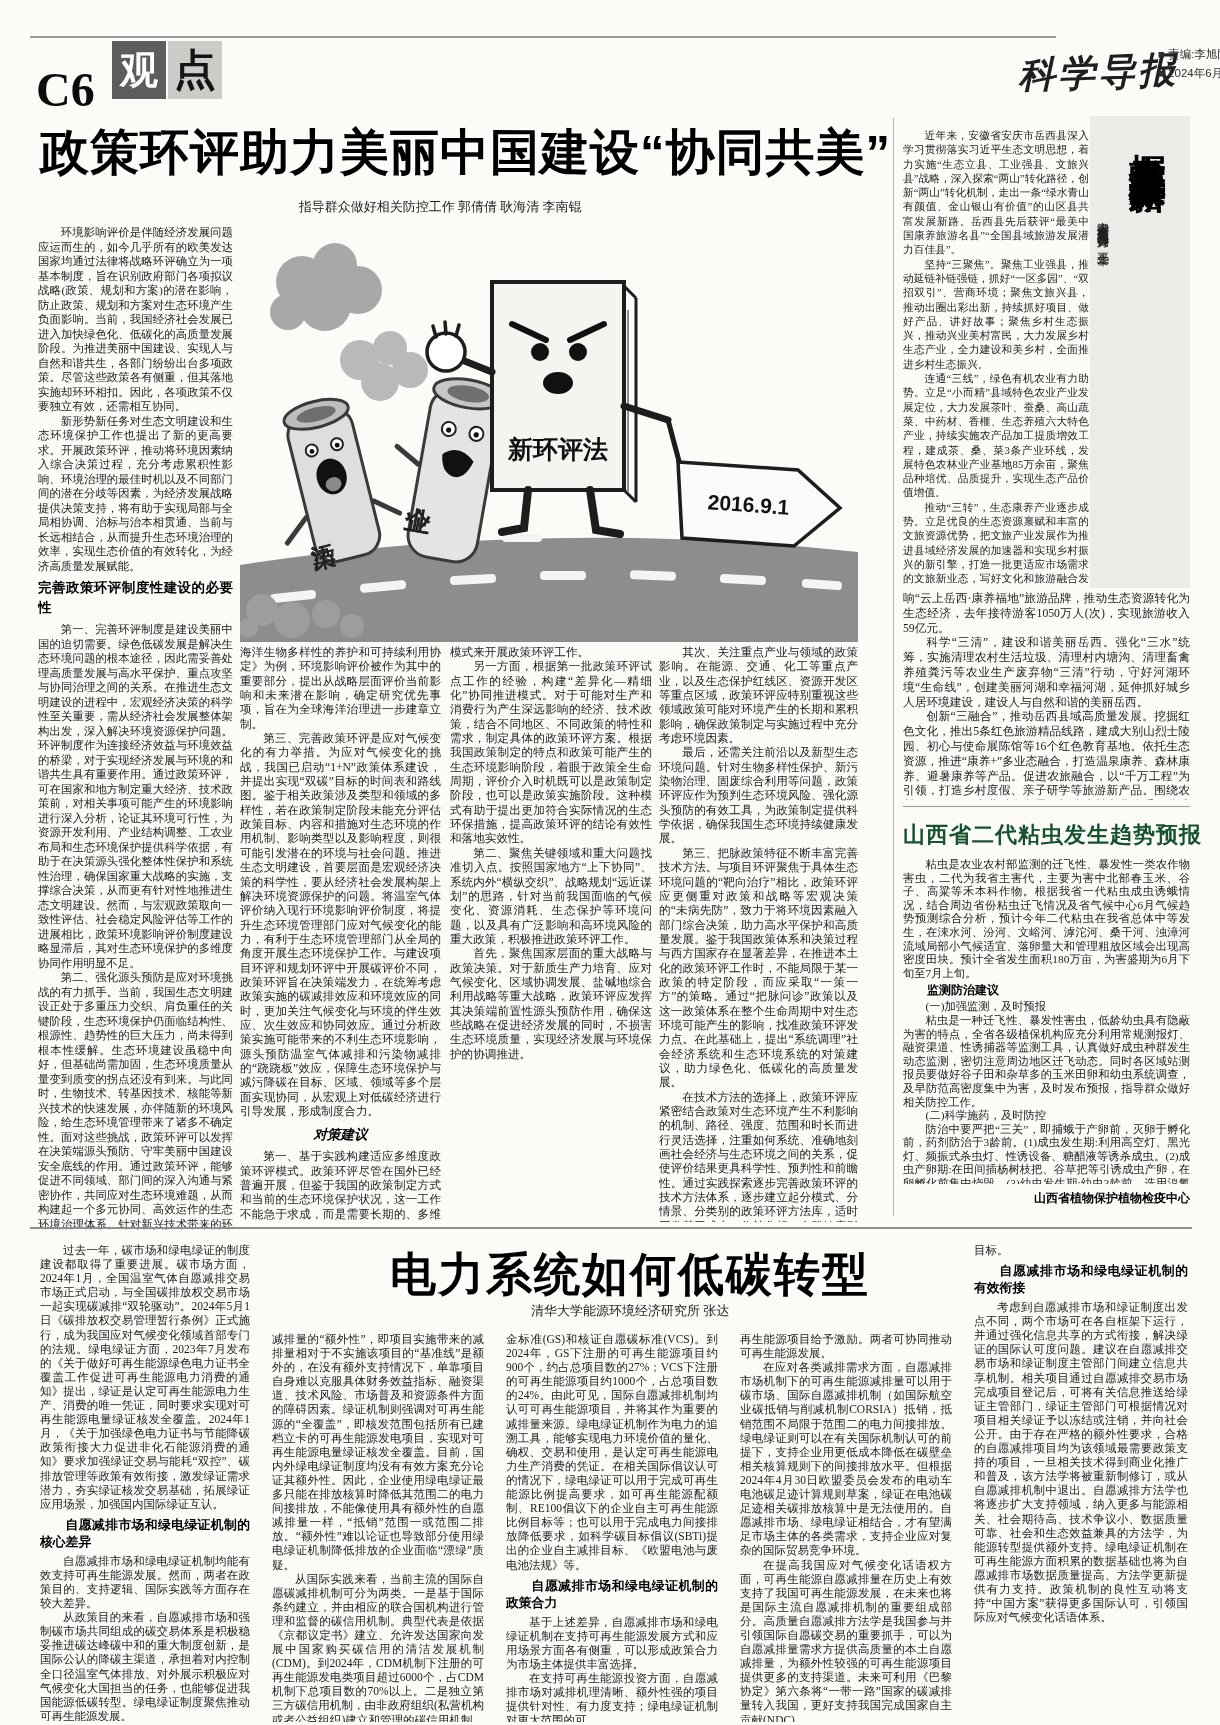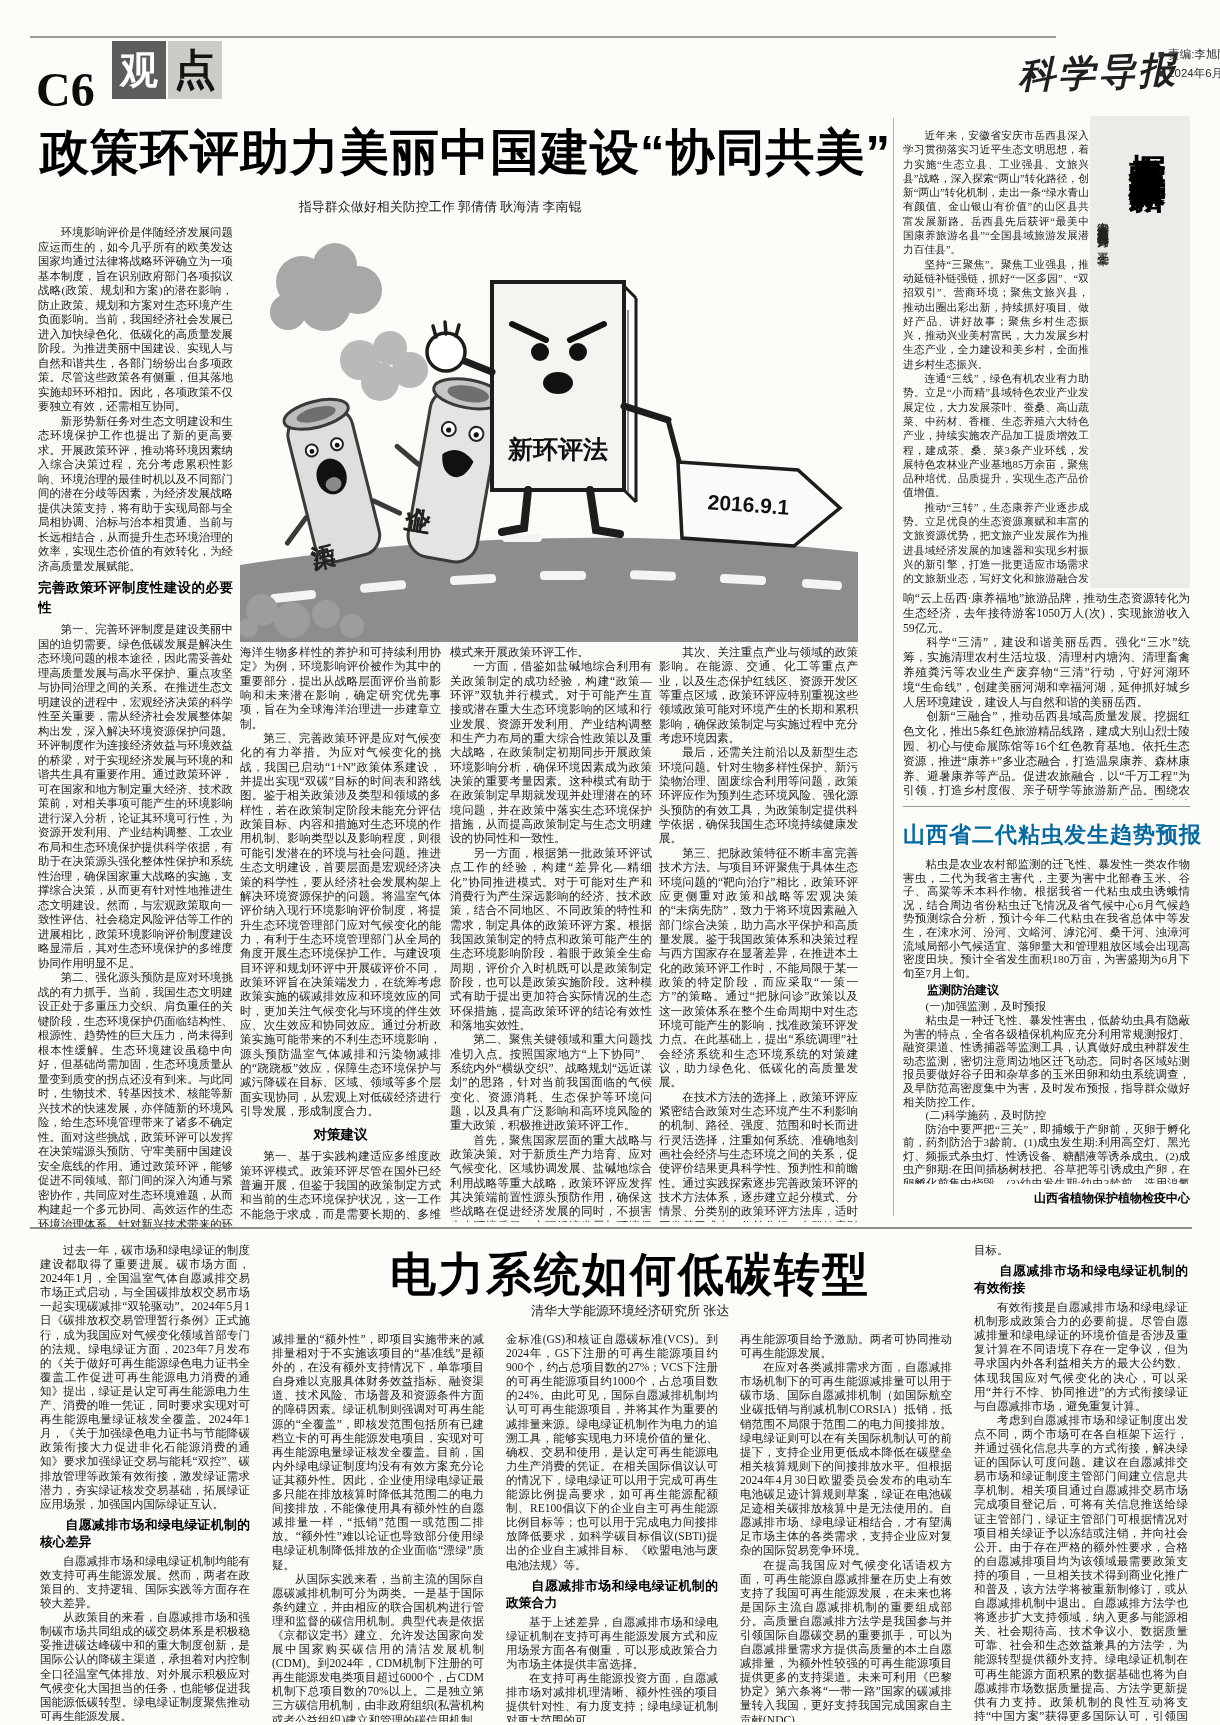--- a/index.html
+++ b/index.html
@@ -19,38 +19,38 @@
   
   .mainhead{font-family:"Liberation Sans",sans-serif;font-weight:bold;font-size:49px;
             letter-spacing:1px;color:#000;text-align:center;white-space:nowrap;}
   .byline{font-size:13px;text-align:center;color:#222;}
   
   .newscol{text-align:justify;overflow:hidden;}
   .newscol p{margin:0;text-indent:2em;text-align:justify;}
   .newscol p.cont{text-indent:0;}
   .newscol .subhead{font-family:"Liberation Sans",sans-serif;font-weight:bold;color:#000;
                     margin:5px 0 4px;text-indent:0;}
-  .newscol .subhead.center{text-align:center;}
+  .newscol .subhead.center{text-align:center;font-style:italic;}
   .newscol .subhead.indent{text-indent:2em;}
   .main-col{font-size:11.4px;line-height:14.5px;margin-top:8px;}
   .main-col .subhead{font-size:13.5px;line-height:20px;}
   .mid-col{font-size:11.6px;line-height:14.35px;}
   .mid-col .subhead{font-size:13.5px;line-height:22px;}
   .right-narrow{font-size:10.7px;line-height:14.3px;}
   .right-wide{font-size:11.7px;line-height:14.8px;}
   .pest-body{font-size:11.3px;line-height:13.6px;}
   .pest-body .subhead{font-size:12px;line-height:16px;margin:2px 0;}
   .bottom-col{font-size:11.5px;line-height:14.1px;}
   .bottom-col .subhead{font-size:12.8px;line-height:17px;}
   .vert{writing-mode:vertical-rl;text-orientation:upright;}
   .vtitle{font-family:"Liberation Sans",sans-serif;font-weight:bold;font-size:37px;
           letter-spacing:2px;color:#000;}
   .vauthor{font-size:12px;letter-spacing:1px;color:#222;}
   .pesthead{font-family:"Liberation Sans",sans-serif;font-weight:bold;font-size:22px;
-            text-align:center;letter-spacing:1px;color:#0369a1;white-space:nowrap;}
+            text-align:center;letter-spacing:1px;color:#14532d;white-space:nowrap;}
   .bottomhead{font-family:"Liberation Sans",sans-serif;font-weight:bold;font-size:46px;
               letter-spacing:2px;text-align:center;color:#000;white-space:nowrap;}
   .pestsig{font-weight:bold;font-size:12px;text-align:right;color:#000;}
   .graywash{background:#ebebe8;}
 </style>
 </head>
 <body>
 
 <div class="page">
 
@@ -181,21 +181,20 @@
   </div>
 
   <div class="abs newscol mid-col" style="left:240px;top:646px;width:201px;height:576px;">
       <p class="para cont">海洋生物多样性的养护和可持续利用协定》为例，环境影响评价被作为其中的重要部分，提出从战略层面评价当前影响和未来潜在影响，确定研究优先事项，旨在为全球海洋治理进一步建章立制。</p>
       <p class="para">第三、完善政策环评是应对气候变化的有力举措。为应对气候变化的挑战，我国已启动“1+N”政策体系建设，并提出实现“双碳”目标的时间表和路线图。鉴于相关政策涉及类型和领域的多样性，若在政策制定阶段未能充分评估政策目标、内容和措施对生态环境的作用机制、影响类型以及影响程度，则很可能引发潜在的环境与社会问题。推进生态文明建设，首要层面是宏观经济决策的科学性，要从经济社会发展构架上解决环境资源保护的问题。将温室气体评价纳入现行环境影响评价制度，将提升生态环境管理部门应对气候变化的能力，有利于生态环境管理部门从全局的角度开展生态环境保护工作。与建设项目环评和规划环评中开展碳评价不同，政策环评旨在决策端发力，在统筹考虑政策实施的碳减排效应和环境效应的同时，更加关注气候变化与环境的伴生效应、次生效应和协同效应。通过分析政策实施可能带来的不利生态环境影响，源头预防温室气体减排和污染物减排的“跷跷板”效应，保障生态环境保护与减污降碳在目标、区域、领域等多个层面实现协同，从宏观上对低碳经济进行引导发展，形成制度合力。</p>
       <div class="subhead center">对策建议</div>
       <p class="para">第一、基于实践构建适应多维度政策环评模式。政策环评尽管在国外已经普遍开展，但鉴于我国的政策制定方式和当前的生态环境保护状况，这一工作不能急于求成，而是需要长期的、多维度的探索和推进，逐步形成灵活、包容、多样的评价模式。基于实践经验，建议采用多维度、多种情景</p>
     </div>
   <div class="abs newscol mid-col" style="left:450px;top:646px;width:202px;height:576px;">
       <p class="para cont">模式来开展政策环评工作。</p>
-      <p class="para">一方面，借鉴如盐碱地综合利用有关政策制定的成功经验，构建“政策—环评”双轨并行模式。对于可能产生直接或潜在重大生态环境影响的区域和行业发展、资源开发利用、产业结构调整和生产力布局的重大综合性政策以及重大战略，在政策制定初期同步开展政策环境影响分析，确保环境因素成为政策决策的重要考量因素。这种模式有助于在政策制定早期就发现并处理潜在的环境问题，并在政策中落实生态环境保护措施，从而提高政策制定与生态文明建设的协同性和一致性。</p>
       <p class="para">另一方面，根据第一批政策环评试点工作的经验，构建“差异化—精细化”协同推进模式。对于可能对生产和消费行为产生深远影响的经济、技术政策，结合不同地区、不同政策的特性和需求，制定具体的政策环评方案。根据我国政策制定的特点和政策可能产生的生态环境影响阶段，着眼于政策全生命周期，评价介入时机既可以是政策制定阶段，也可以是政策实施阶段。这种模式有助于提出更加符合实际情况的生态环保措施，提高政策环评的结论有效性和落地实效性。</p>
       <p class="para">第二、聚焦关键领域和重大问题找准切入点。按照国家地方“上下协同”、系统内外“横纵交织”、战略规划“远近谋划”的思路，针对当前我国面临的气候变化、资源消耗、生态保护等环境问题，以及具有广泛影响和高环境风险的重大政策，积极推进政策环评工作。</p>
       <p class="para">首先，聚焦国家层面的重大战略与政策决策。对于新质生产力培育、应对气候变化、区域协调发展、盐碱地综合利用战略等重大战略，政策环评应发挥其决策端前置性源头预防作用，确保这些战略在促进经济发展的同时，不损害生态环境质量，实现经济发展与环境保护的协调推进。</p>
     </div>
   <div class="abs newscol mid-col" style="left:659px;top:646px;width:199px;height:576px;">
       <p class="para">其次、关注重点产业与领域的政策影响。在能源、交通、化工等重点产业，以及生态保护红线区、资源开发区等重点区域，政策环评应特别重视这些领域政策可能对环境产生的长期和累积影响，确保政策制定与实施过程中充分考虑环境因素。</p>
       <p class="para">最后，还需关注前沿以及新型生态环境问题。针对生物多样性保护、新污染物治理、固废综合利用等问题，政策环评应作为预判生态环境风险、强化源头预防的有效工具，为政策制定提供科学依据，确保我国生态环境持续健康发展。</p>
       <p class="para">第三、把脉政策特征不断丰富完善技术方法。与项目环评聚焦于具体生态环境问题的“靶向治疗”相比，政策环评应更侧重对政策和战略等宏观决策的“未病先防”，致力于将环境因素融入部门综合决策，助力高水平保护和高质量发展。鉴于我国政策体系和决策过程与西方国家存在显著差异，在推进本土化的政策环评工作时，不能局限于某一政策的特定阶段，而应采取“一策一方”的策略。通过“把脉问诊”政策以及这一政策体系在整个生命周期中对生态环境可能产生的影响，找准政策环评发力点。在此基础上，提出“系统调理”社会经济系统和生态环境系统的对策建议，助力绿色化、低碳化的高质量发展。</p>
       <p class="para">在技术方法的选择上，政策环评应紧密结合政策对生态环境产生不利影响的机制、路径、强度、范围和时长而进行灵活选择，注重如何系统、准确地刻画社会经济与生态环境之间的关系，促使评价结果更具科学性、预判性和前瞻性。通过实践探索逐步完善政策环评的技术方法体系，逐步建立起分模式、分情景、分类别的政策环评方法库，适时开发基于成本—收益分析、人群健康影响评价、环境风险评价等更为复杂的政策环评大数据决策支持系统，为政策制定提供更加科学、精准的环境影响评估支持。</p>
     </div>
@@ -250,17 +249,16 @@
       <p class="para">在支持可再生能源投资方面，自愿减排市场对减排机理清晰、额外性强的项目提供针对性、有力度支持；绿电绿证机制对更大范围的可</p>
     </div>
   <div class="abs newscol bottom-col" style="left:740px;top:1332px;width:212px;height:390px;">
       <p class="para cont">再生能源项目给予激励。两者可协同推动可再生能源发展。</p>
       <p class="para">在应对各类减排需求方面，自愿减排市场机制下的可再生能源减排量可以用于碳市场、国际自愿减排机制（如国际航空业碳抵销与削减机制CORSIA）抵销，抵销范围不局限于范围二的电力间接排放。绿电绿证则可以在有关国际机制认可的前提下，支持企业用更低成本降低在碳壁垒相关核算规则下的间接排放水平。但根据2024年4月30日欧盟委员会发布的电动车电池碳足迹计算规则草案，绿证在电池碳足迹相关碳排放核算中是无法使用的。自愿减排市场、绿电绿证相结合，才有望满足市场主体的各类需求，支持企业应对复杂的国际贸易竞争环境。</p>
       <p class="para">在提高我国应对气候变化话语权方面，可再生能源自愿减排量在历史上有效支持了我国可再生能源发展，在未来也将是国际主流自愿减排机制的重要组成部分。高质量自愿减排方法学是我国参与并引领国际自愿碳交易的重要抓手，可以为自愿减排量需求方提供高质量的本土自愿减排量，为额外性较强的可再生能源项目提供更多的支持渠道。未来可利用《巴黎协定》第六条将“一带一路”国家的碳减排量转入我国，更好支持我国完成国家自主贡献(NDC)</p>
     </div>
   <div class="abs newscol bottom-col" style="left:974px;top:1243px;width:214px;height:478px;">
       <p class="para cont">目标。</p>
       <div class="subhead indent">自愿减排市场和绿电绿证机制的有效衔接</div>
-      <p class="para">有效衔接是自愿减排市场和绿电绿证机制形成政策合力的必要前提。尽管自愿减排量和绿电绿证的环境价值是否涉及重复计算在不同语境下存在一定争议，但为寻求国内外各利益相关方的最大公约数、体现我国应对气候变化的决心，可以采用“并行不悖、协同推进”的方式衔接绿证与自愿减排市场，避免重复计算。</p>
       <p class="para">考虑到自愿减排市场和绿证制度出发点不同，两个市场可在各自框架下运行，并通过强化信息共享的方式衔接，解决绿证的国际认可度问题。建议在自愿减排交易市场和绿证制度主管部门间建立信息共享机制。相关项目通过自愿减排交易市场完成项目登记后，可将有关信息推送给绿证主管部门，绿证主管部门可根据情况对项目相关绿证予以冻结或注销，并向社会公开。由于存在严格的额外性要求，合格的自愿减排项目均为该领域最需要政策支持的项目，一旦相关技术得到商业化推广和普及，该方法学将被重新制修订，或从自愿减排机制中退出。自愿减排方法学也将逐步扩大支持领域，纳入更多与能源相关、社会期待高、技术争议小、数据质量可靠、社会和生态效益兼具的方法学，为能源转型提供额外支持。绿电绿证机制在可再生能源方面积累的数据基础也将为自愿减排市场数据质量提高、方法学更新提供有力支持。政策机制的良性互动将支持“中国方案”获得更多国际认可，引领国际应对气候变化话语体系。</p>
     </div>
 
 </div>
 
 </body></html>

